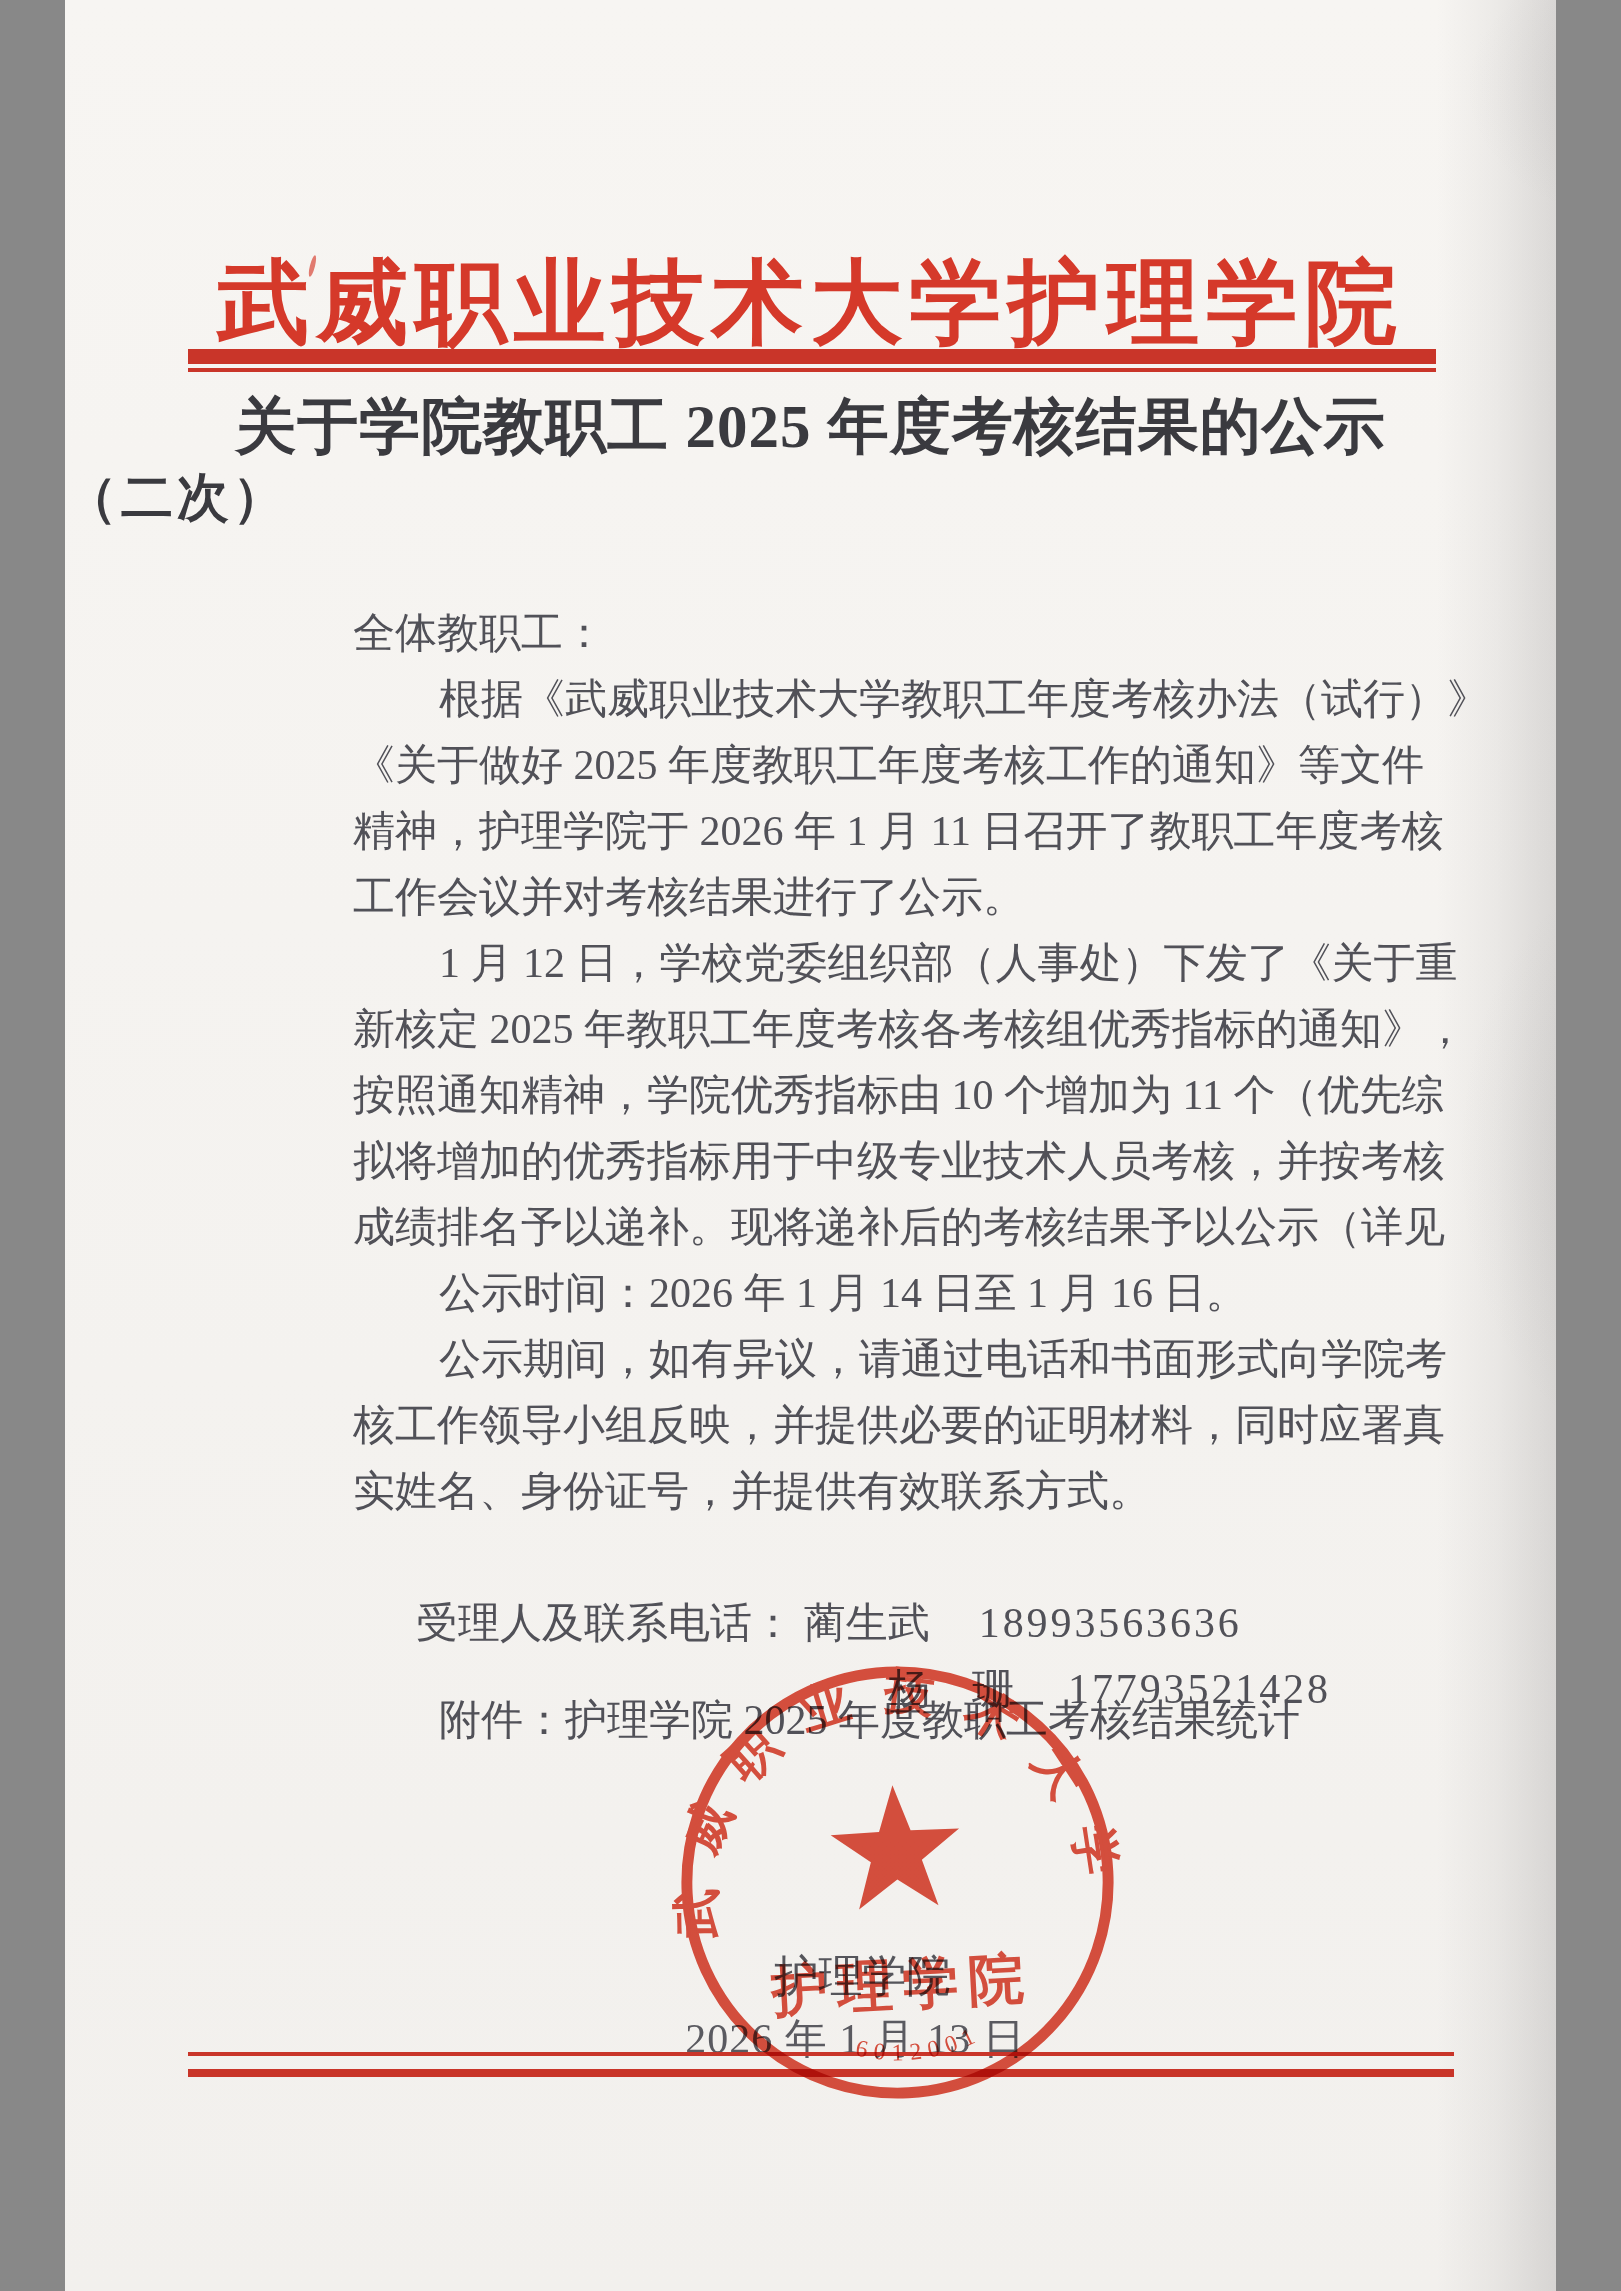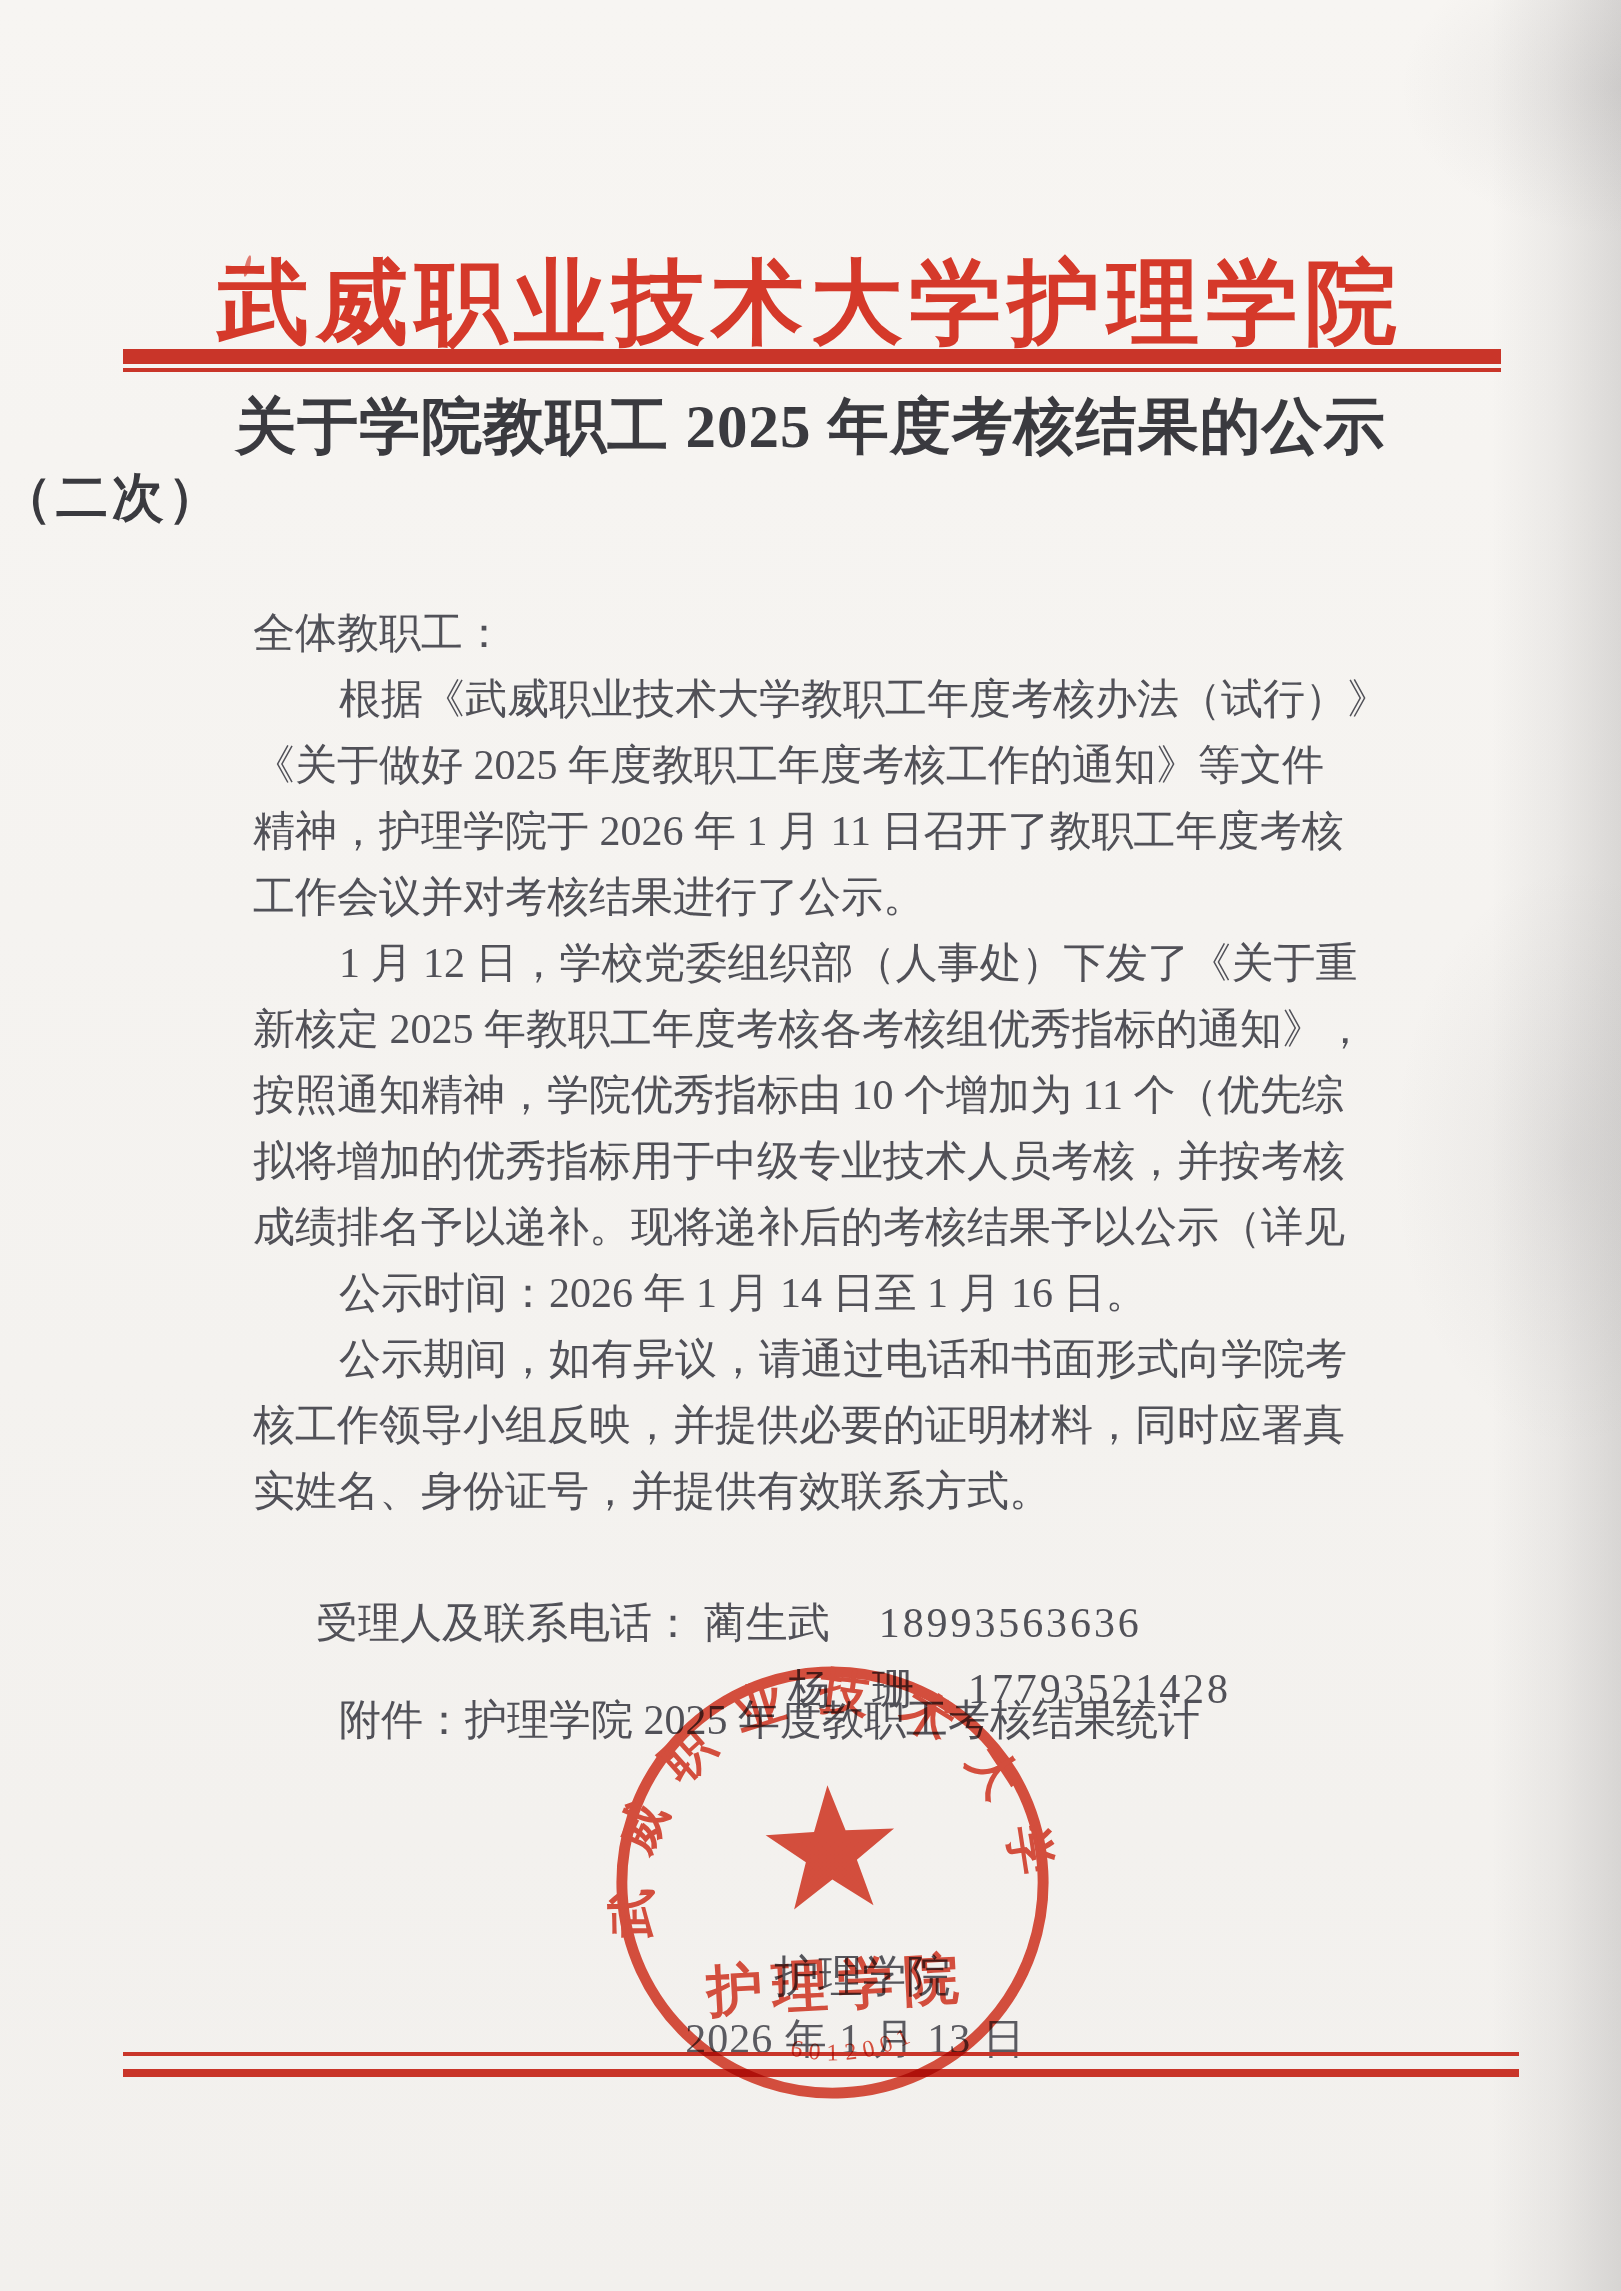--- a/index.html
+++ b/index.html
@@ -1,18 +1,18 @@
 <!DOCTYPE html>
 <html style="--accent-red: #d5392a; --rule-red: #c93529; --seal-red: #dc4330; --body-text: #515158; --title-text: #3a3a3f;"><head>
 <meta charset="utf-8">
 <style>
   html,body{margin:0;padding:0;background:#888;}
   .page{
     position:relative;
-    width:1621px;height:2292px;
+    width:1491px;height:2292px;
     margin:0 auto;
     overflow:hidden;
     font-family:"Liberation Serif","DejaVu Serif",serif;
     background-color:#f5f3ef;
     background-image:
       radial-gradient(ellipse 255px 412px at 1572px 1157px, rgba(110,108,112,0.10), rgba(110,108,112,0) 70%),
       radial-gradient(ellipse 294px 196px at 1621px 88px, rgba(110,108,112,0.12), rgba(110,108,112,0) 75%),
       linear-gradient(90deg, rgba(0,0,0,0) 0%, rgba(0,0,0,0) 92%, rgba(90,88,92,0.07) 96%, rgba(70,68,72,0.16) 100%),
       linear-gradient(#f7f5f2,#f2f0ed);
   }
@@ -37,21 +37,21 @@
     position:absolute;top:463px;left:0;width:100%;
     text-align:left;font-size:52px;font-weight:700;
     color:var(--title-text,#3a3a3f);
     letter-spacing:3.9px;white-space:pre;
   }
   .body-block{
     position:absolute;left:253px;top:600px;width:1127px;
     font-size:42px;line-height:66px;
     color:var(--body-text,#515158);
   }
-  .line{height:66px;white-space:pre;}
+  .line{height:66px;white-space:pre;margin-left:35px;}
   .line.indent{text-indent:86px;}
   .contact-name{margin-left:9.8px;}
   .contact-phone{margin-left:49px;letter-spacing:2.9px;}
   .contact-line2{padding-left:472px;}
   .contact-line2 .contact-phone{margin-left:54px;}
   .attachment-line{margin-top:31px;height:66px;white-space:pre;}
   .signature{
     position:absolute;top:1947px;left:0;width:100%;
     text-align:center;font-size:44px;color:#55555b;
     transform:translateX(52px);white-space:pre;

